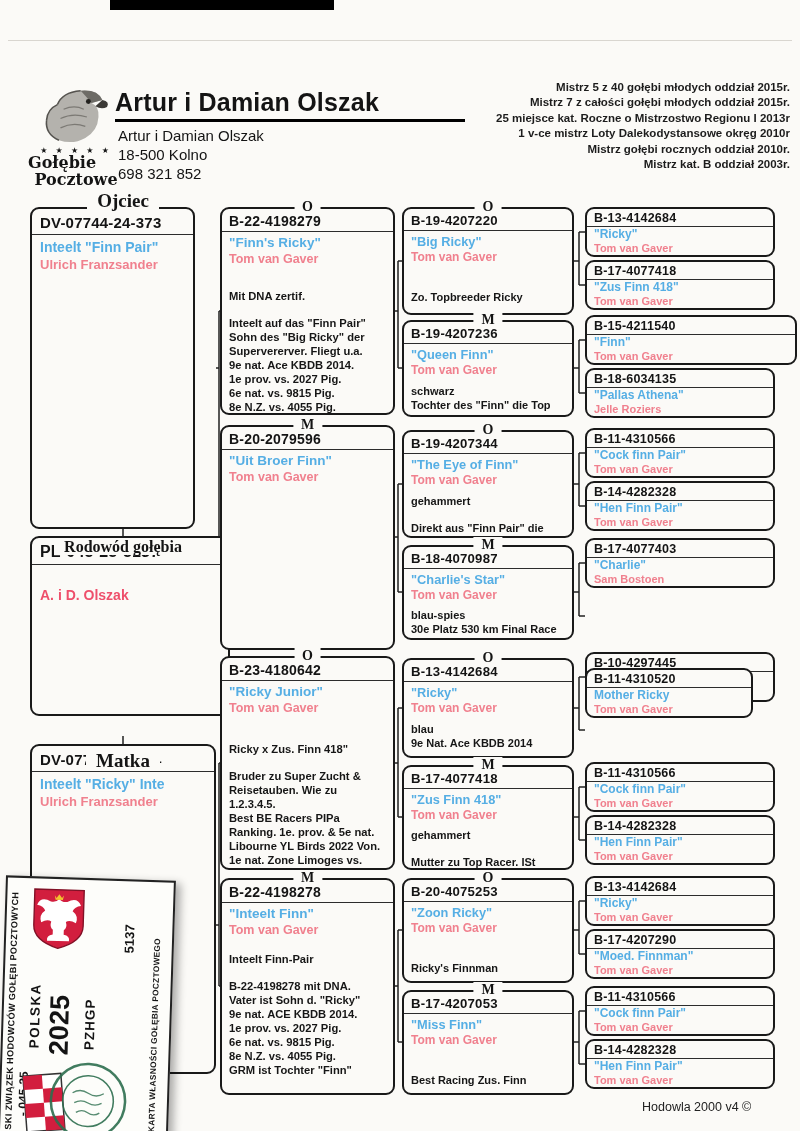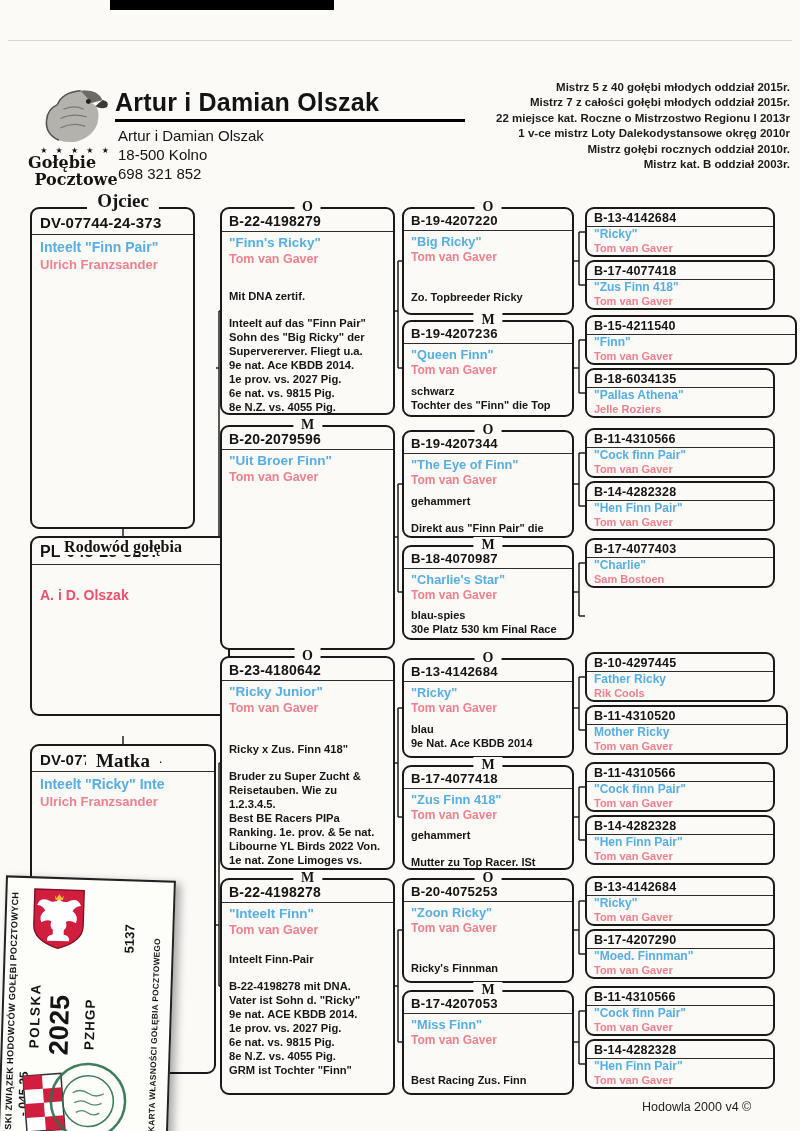--- a/index.html
+++ b/index.html
@@ -84,21 +84,21 @@
   <div class="logo-t2">Pocztowe</div>
 
   <div class="title">Artur i Damian Olszak</div>
   <div class="hline1">Artur i Damian Olszak</div>
   <div class="hline2">18-500 Kolno</div>
   <div class="hline3">698 321 852</div>
 
   <div class="ach">
     <div>Mistrz 5 z 40 gołębi młodych oddział 2015r.</div>
     <div>Mistrz 7 z całości gołębi młodych oddział 2015r.</div>
-    <div>22 miejsce kat. Roczne o Mistrzostwo Regionu I 2013r</div>
+    <div>25 miejsce kat. Roczne o Mistrzostwo Regionu I 2013r</div>
     <div>1 v-ce mistrz Loty Dalekodystansowe okręg 2010r</div>
     <div>Mistrz gołębi rocznych oddział 2010r.</div>
     <div>Mistrz kat. B oddział 2003r.</div>
   </div>
 
   <svg class="connectors" width="800" height="1131" viewBox="0 0 800 1131">
     <path d="M216 368 H219 M219 311 V537 M219 311 H220 M219 537 H220
              M216 925 H219 M219 763 V986 M219 763 H220 M219 986 H220
              M395 311 H398 M398 261 V368 M398 261 H402 M398 368 H402
              M395 537 H398 M398 484 V592 M398 484 H402 M398 592 H402
@@ -292,21 +292,21 @@
   <div class="pbox c4" style="left:585px;top:538px;width:190px;height:50px">
     <div class="ring">B-17-4077403</div>
     <div class="nm">"Charlie"</div>
     <div class="br">Sam Bostoen</div>
   </div>
   <div class="pbox c4" style="left:585px;top:652px;width:190px;height:50px">
     <div class="ring">B-10-4297445</div>
     <div class="nm">Father Ricky</div>
     <div class="br">Rik Cools</div>
   </div>
-  <div class="pbox c4" style="left:585px;top:705px;width:203px;height:50px">
+  <div class="pbox c4" style="left:585px;top:668px;width:168px;height:50px">
     <div class="ring">B-11-4310520</div>
     <div class="nm">Mother Ricky</div>
     <div class="br">Tom van Gaver</div>
   </div>
   <div class="pbox c4" style="left:585px;top:762px;width:190px;height:50px">
     <div class="ring">B-11-4310566</div>
     <div class="nm">"Cock finn Pair"</div>
     <div class="br">Tom van Gaver</div>
   </div>
   <div class="pbox c4" style="left:585px;top:815px;width:190px;height:50px">

